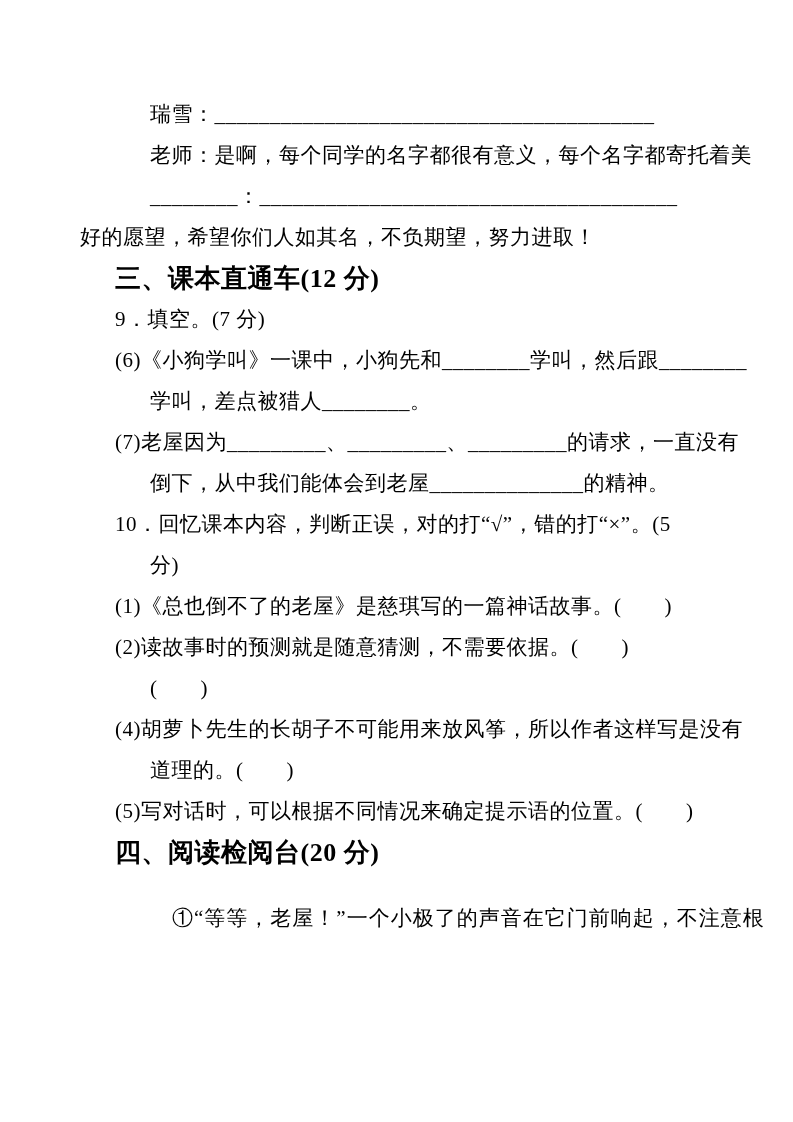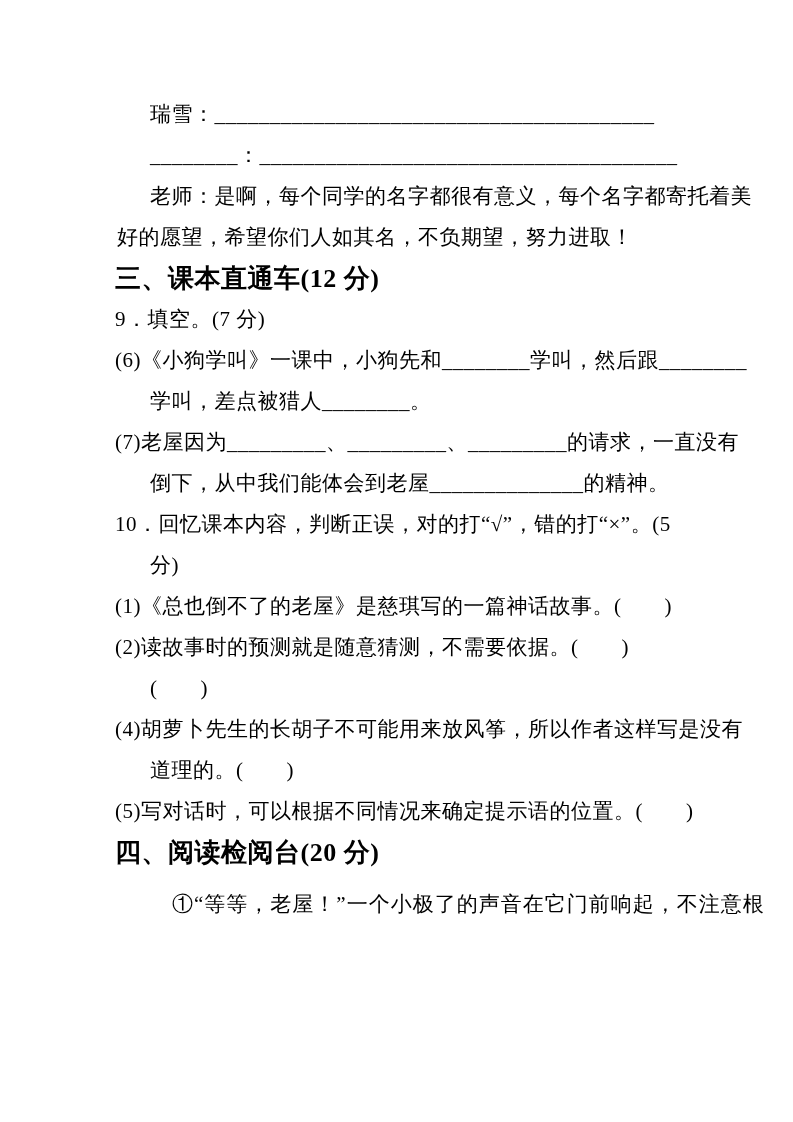--- a/index.html
+++ b/index.html
@@ -24,39 +24,39 @@
   .line {
     margin: 0;
     font-size: 21px;
     line-height: 41px;
     white-space: pre-wrap;
     letter-spacing: 0.5px;
   }
   
   .lvl0 { padding-left: 115px; }   
   .lvl1 { padding-left: 150px; }   
-  .lvl2 { padding-left: 117px; }   
+  .lvl2 { padding-left: 80px; }   
   .bold {
     font-weight: 700;
     font-size: 26px;
   }
   .kai {
     padding-left: 172px;
-    margin-top: 11px;
+    margin-top: 25px;
     letter-spacing: 1px;
   }
 </style>
 </head>
 <body>
 
 <div class="doc-page">
 
   <p class="line lvl1">瑞雪：________________________________________</p>
+  <p class="line lvl1">老师：是啊，每个同学的名字都很有意义，每个名字都寄托着美</p>
   <p class="line lvl1">________：______________________________________</p>
-  <p class="line lvl1">老师：是啊，每个同学的名字都很有意义，每个名字都寄托着美</p>
   <p class="line lvl2">好的愿望，希望你们人如其名，不负期望，努力进取！</p>
 
   <p class="line lvl0 bold">三、课本直通车(12 分)</p>
 
   <p class="line lvl0">9．填空。(7 分)</p>
   <p class="line lvl0">(6)《小狗学叫》一课中，小狗先和________学叫，然后跟________</p>
   <p class="line lvl1">学叫，差点被猎人________。</p>
   <p class="line lvl0">(7)老屋因为_________、_________、_________的请求，一直没有</p>
   <p class="line lvl1">倒下，从中我们能体会到老屋______________的精神。</p>
 

